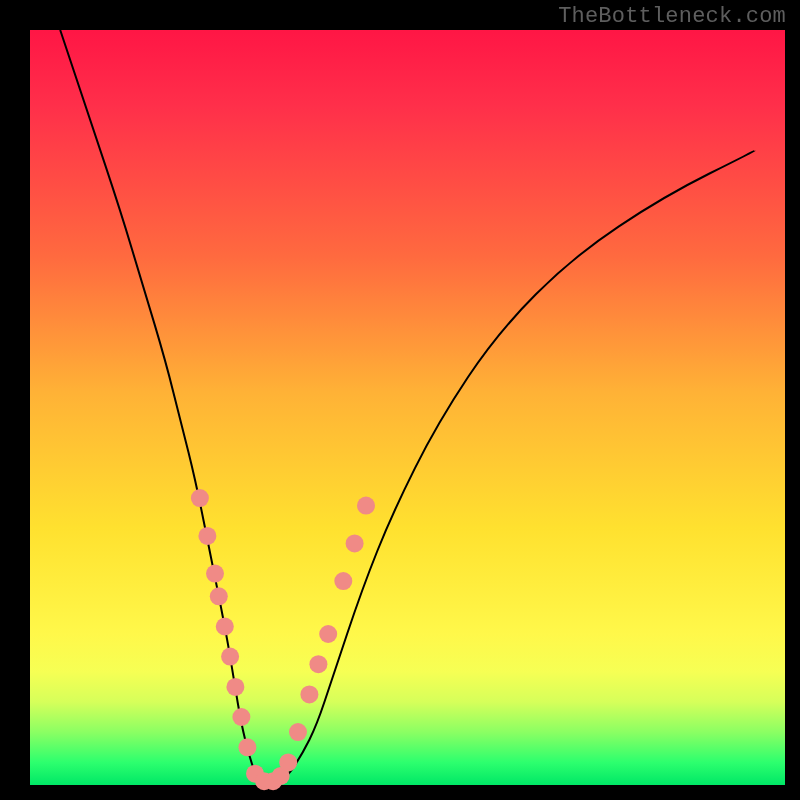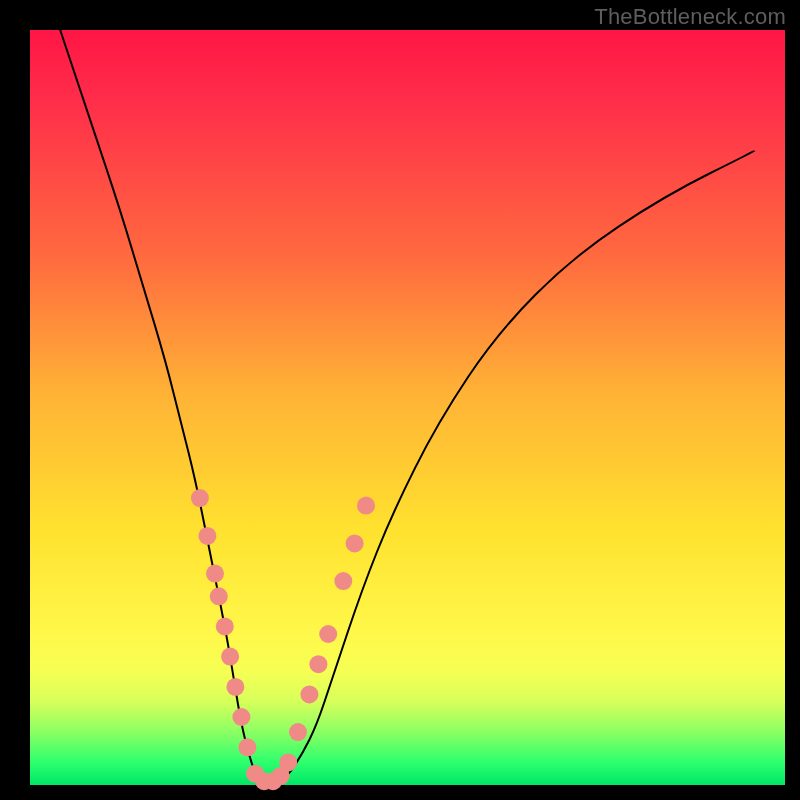--- a/index.html
+++ b/index.html
@@ -9,20 +9,21 @@
     height: 800px;
     overflow: hidden;
     background: #000;
     font-family: Arial, Helvetica, sans-serif;
   }
   .frame {
     position: relative;
     width: 800px;
     height: 624px;
     background: #000;
+    font-family: Liberation Mono, monospace;
   }
   .plot-area {
     position: absolute;
     left: 30px;
     top: 30px;
     width: 755px;
     height: 755px;
     
     background: linear-gradient(
       to bottom,

